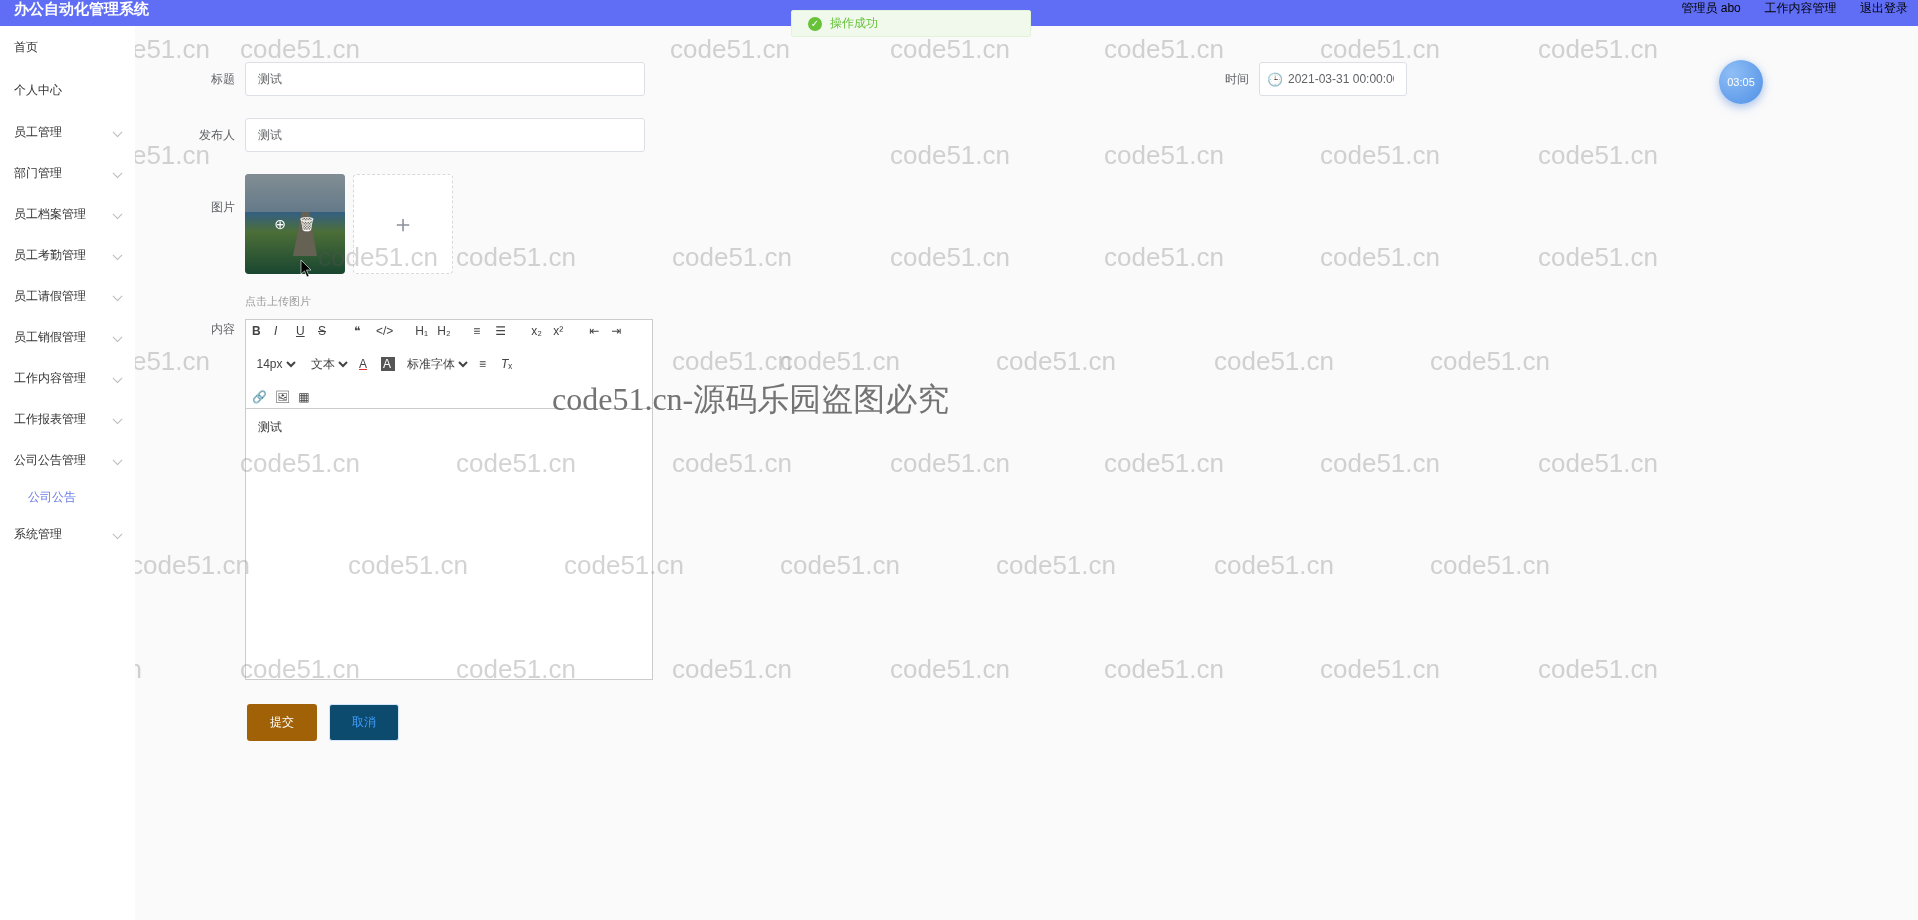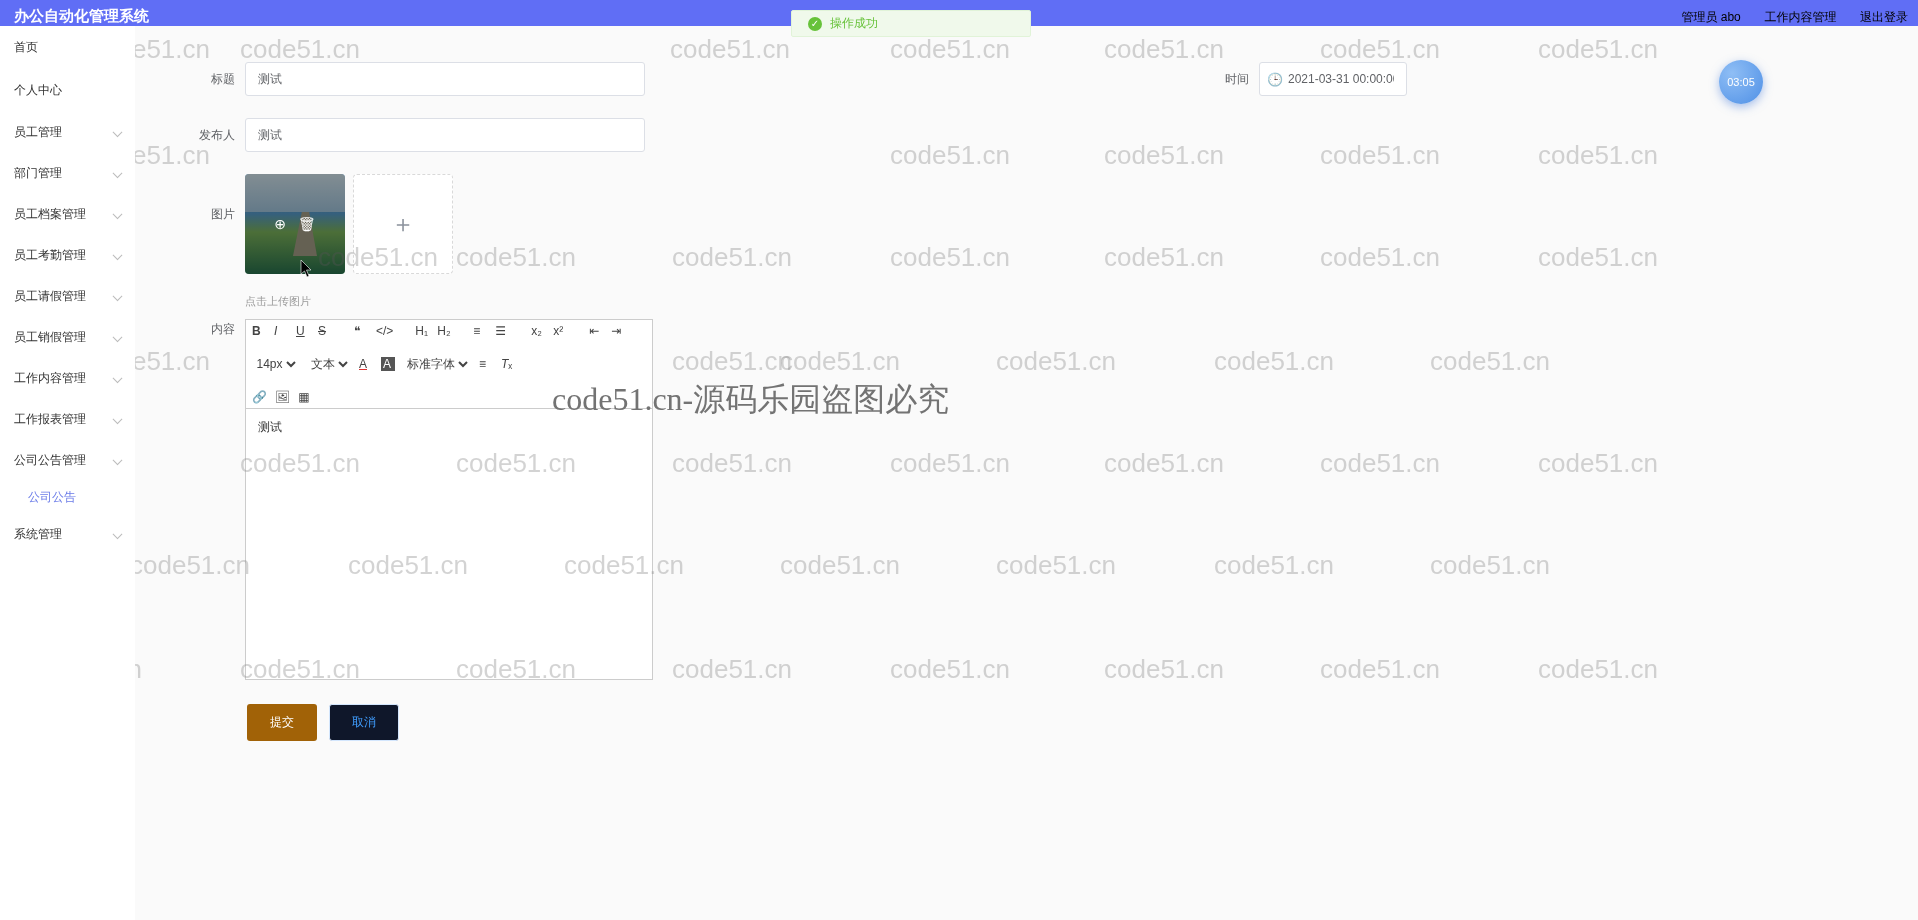--- a/index.html
+++ b/index.html
@@ -1,19 +1,19 @@
 <!DOCTYPE html>
 <html><head>
 <meta charset="utf-8">
 <style>
 * { margin: 0; padding: 0; box-sizing: border-box; font-family: "Microsoft YaHei", Arial, sans-serif; }
 body { background: #fafafa; color: #333; font-size: 13px; position: relative; overflow: hidden; width: 1918px; height: 920px; }
 
 
-.topbar { position: fixed; top: 0; left: 0; right: 0; height: 26px; background: #606ef5; color: #fff; display: flex; align-items: flex-end; z-index: 100; }
+.topbar { position: fixed; top: 0; left: 0; right: 0; height: 26px; background: #606ef5; color: #fff; display: flex; align-items: flex-start; z-index: 100; }
 .topbar .brand { font-weight: bold; font-size: 15px; padding: 0 14px; }
 .topbar .spacer { flex: 1; }
 .topbar .right-links a { color: #000000; text-decoration: none; margin: 0 10px; font-size: 12px; cursor: pointer; }
 
 
 .toast { position: fixed; top: 10px; left: 50%; transform: translateX(-70%); background: #f0f9eb; border: 1px solid #e1f3d8; padding: 4px 40px 4px 16px; border-radius: 2px; display: flex; align-items: center; min-width: 240px; z-index: 200; }
 .toast .check { width: 14px; height: 14px; border-radius: 50%; background: #67c23a; color: #fff; display: inline-flex; align-items: center; justify-content: center; font-size: 10px; margin-right: 8px; }
 .toast span.msg { color: #67c23a; font-size: 12px; }
 
 
@@ -62,36 +62,36 @@
 .toolbar { border: 1px solid #ccc; border-bottom: none; background: #fff; padding: 4px 6px; display: flex; flex-wrap: wrap; gap: 8px; align-items: center; }
 .toolbar .tb { cursor: pointer; font-size: 12px; color: #444; min-width: 14px; text-align: center; display: inline-flex; align-items: center; }
 .toolbar select { border: none; font-size: 11px; color: #555; background: transparent; cursor: pointer; }
 .toolbar .sep { width: 6px; }
 .ed-area { border: 1px solid #ccc; width: 408px; height: 272px; padding: 10px 12px; background: #fff; font-size: 12px; color: #333; }
 
 
 .btnrow { margin-top: 24px; margin-left: 96px; display: flex; gap: 12px; }
 .btn { padding: 9px 22px; border-radius: 3px; font-size: 12px; cursor: pointer; border: 1px solid transparent; }
 .btn.primary { background: #a16207; color: #fff; }
-.btn.plain { background: #0f172a; border: 1px solid #d3e6fd; color: #409eff; }
+.btn.plain { background: #0c4a6e; border: 1px solid #d3e6fd; color: #409eff; }
 
 
 .clockbadge { position: fixed; top: 60px; right: 155px; width: 44px; height: 44px; border-radius: 50%; background: radial-gradient(circle at 30% 30%, #8fbef5, #4f90e6); box-shadow: 0 3px 10px rgba(80,130,220,0.5); display: flex; align-items: center; justify-content: center; color: #fff; font-size: 11px; z-index: 300; }
 
 
 .wm { position: fixed; inset: 26px 0 0 0; pointer-events: none; z-index: 1; }
 .wm span { position: absolute; color: rgba(140,140,140,0.38); font-size: 26px; font-weight: 500; }
 .center-wm { position: fixed; top: 378px; left: 552px; color: #737373; font-size: 32px; font-family: "SimSun", serif; z-index: 500; pointer-events: none; white-space: nowrap; }
 
 
 .fakecursor { position: fixed; top: 260px; left: 300px; z-index: 900; pointer-events: none; }
 .fakecursor svg { width: 14px; height: 18px; }
 
 .form-row.img-row { align-items: flex-start; margin-top: 22px; }
-.form-row.img-row .label { margin-top: 32px; text-align: right; }
+.form-row.img-row .label { margin-top: 25px; text-align: right; }
 .form-row.content-row { align-items: flex-start; margin-top: 10px; }
 .form-row.content-row .label { margin-top: 2px; }
 .row1wrap{display:flex;align-items:center;}
 </style>
 </head>
 <body>
 
 <div class="wm">
   <span style="top:8px;left:-50px">code51.cn</span>
   <span style="top:8px;left:90px">code51.cn</span>

